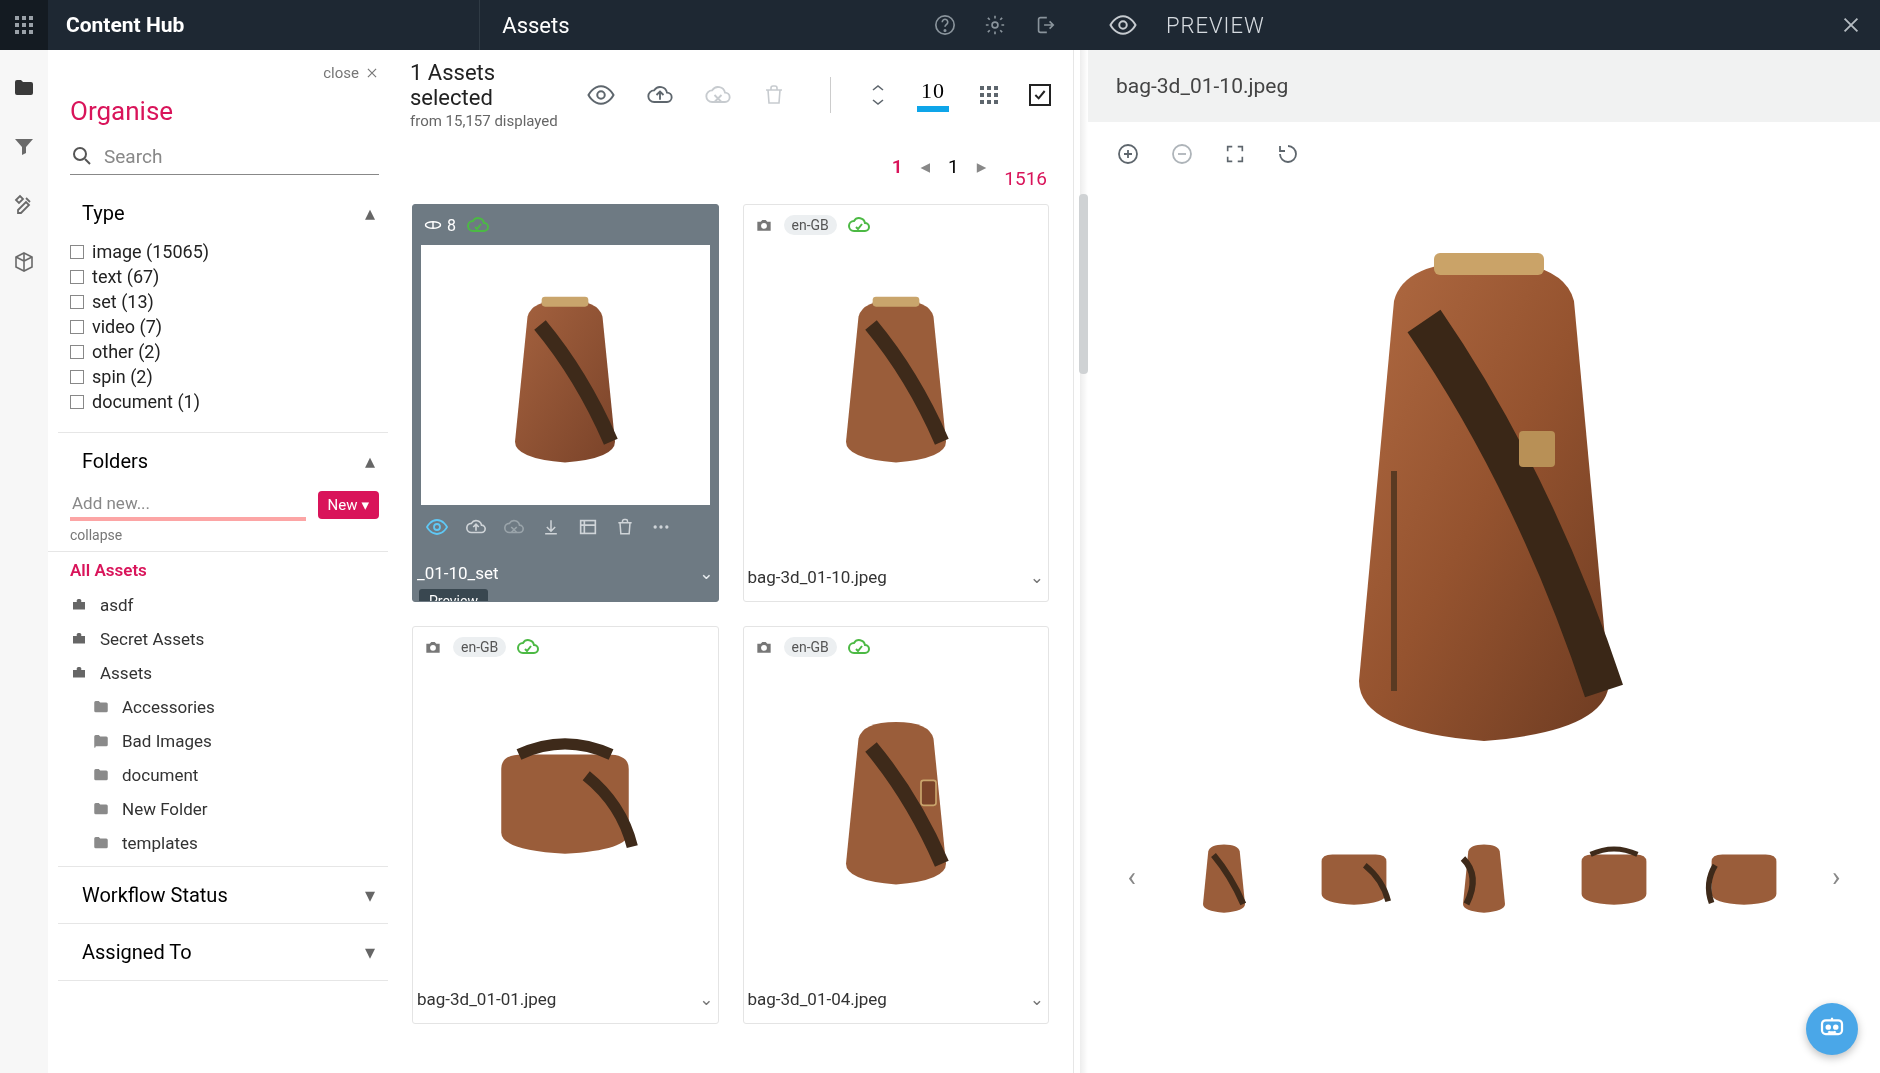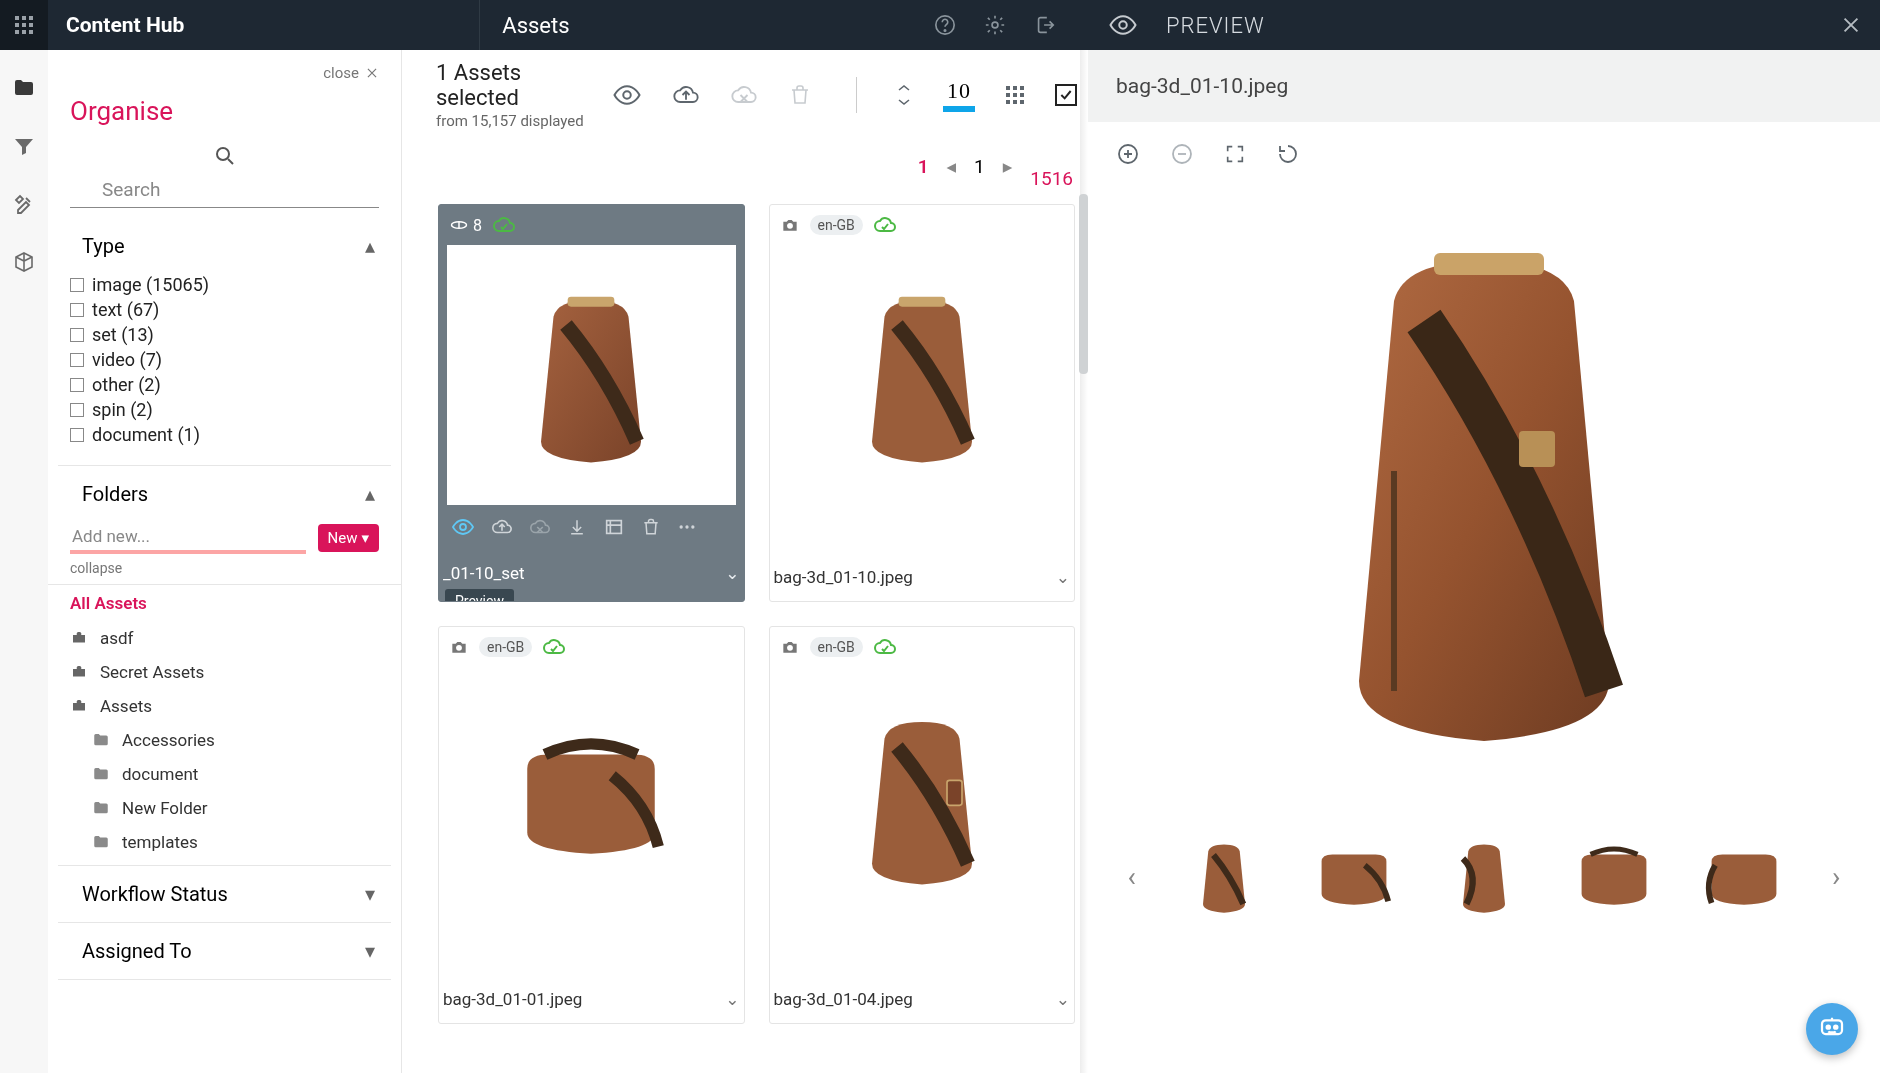--- a/index.html
+++ b/index.html
@@ -21,42 +21,42 @@
 
 
 .leftrail { position: absolute; top: 50px; bottom: 0; left: 0; width: 48px; background: #f7f7f7; display: flex; flex-direction: column; align-items: center; gap: 34px; padding-top: 26px; color: #555; }
 .leftrail .ricon { cursor: pointer; color: #555; }
 
 
 .org-panel { position: absolute; top: 50px; left: 48px; bottom: 0; width: 354px; background: #fff; border-right: 1px solid #e6e6e6; overflow-y: auto; }
 .org-head { display:flex; align-items:center; justify-content: space-between; padding: 14px 22px 6px 22px; }
 .org-close { color:#777; font-size: 15px; display:flex; align-items:center; gap:6px; cursor:pointer; }
 .org-title { color:#d9145a; font-size: 26px; font-weight: 400; padding: 8px 22px 18px 22px; }
-.org-search { margin: 0 22px 16px 22px; display:flex; align-items:center; border-bottom:1px solid #888; padding-bottom:6px; gap: 10px; flex-direction: column; }
+.org-search { margin: 0 22px 16px 22px; display:flex; align-items:center; border-bottom:1px solid #888; padding-bottom:6px; gap: 10px; }
 .org-search input { border:none; outline:none; font-size:19px; flex:1; color:#333; }
 .org-search input::placeholder{ color:#888; }
 .section-hd { display:flex; align-items:center; justify-content:space-between; padding: 10px 26px 10px 34px; font-size:20px; cursor:pointer; }
 .section-hd .caret { color:#666; }
 .type-list { padding: 4px 22px 12px 22px; }
 .type-row { display:flex; align-items:center; gap:8px; padding: 2px 0; font-size:18px; color:#222; }
 .cbx { width:14px; height:14px; border:1px solid #888; display:inline-block; }
 .hr { border-top:1px solid #e6e6e6; margin: 6px 10px; }
 .folders-newrow { display:flex; align-items:center; gap:12px; padding: 6px 22px 4px 22px; }
 .folders-newrow input { flex:1; border:none; border-bottom:4px solid #fca5a5; outline:none; font-size:17px; padding:4px 2px; color:#333; }
 .folders-newrow input::placeholder{ color:#888; }
 .new-btn { background:#d9145a; color:#fff; font-size:15px; padding:5px 10px; border-radius:4px; cursor:pointer; display:flex; align-items:center; gap:4px; }
 .collapse-link { padding: 2px 22px 8px 22px; color:#777; font-size:14px; cursor:pointer; }
 .folder-active { color:#d9145a; font-weight:600; padding:8px 22px; font-size:17px; border-top:1px solid #e6e6e6; }
 .folder-row { display:flex; align-items:center; gap:12px; padding: 7px 22px; font-size:17px; color:#333; cursor:pointer; }
 .folder-row .ficon { color:#666; }
 .folder-sub { padding-left: 44px; }
 .folder-sub .ficon { color:#8a8a8a; }
 
 
-.assets-area { position:absolute; top:50px; left:414px; bottom:0; width:686px; background:#fff; border-right:1px solid #e6e6e6; overflow-y:auto; }
+.assets-area { position:absolute; top:50px; left:388px; bottom:0; width:686px; background:#fff; border-right:1px solid #e6e6e6; overflow-y:auto; }
 .assets-scroll-shadow { position:absolute; top:50px; left:1080px; bottom:0; width:8px; background: linear-gradient(to right, rgba(0,0,0,0.07), transparent); pointer-events:none; }
 .assets-toolbar { padding: 10px 22px 4px 22px; display:flex; align-items:center; }
 .sel-info .line1 { font-size:22px; color:#222; }
 .sel-info .line2 { font-size:15px; color:#666; margin-top:2px; }
 .tb-icons { display:flex; align-items:center; gap:30px; margin-left:28px; }
 .tb-icons .tbi { color:#5e666d; cursor:pointer; }
 .tb-icons .tbi.dis { color:#c7cbcf; }
 .tb-sep { width:1px; height:36px; background:#ccc; margin-left:14px; margin-right:8px; }
 .page-size { font-size:22px; border-bottom: 6px solid #0ea5e9; padding: 0 4px 2px 4px; letter-spacing:1px;font-family:Liberation Serif, serif; }
 .chk-square { width:22px; height:22px; border:2px solid #222; display:flex; align-items:center; justify-content:center; }
@@ -295,20 +295,28 @@
       <span class="ficon">
         <svg width="18" height="18" viewBox="0 0 24 24" fill="#8a8a8a">
           <path d="M3 6a2 2 0 012-2h4l2 2h8a2 2 0 012 2v9a2 2 0 01-2 2H5a2 2 0 01-2-2V6z"></path>
         </svg>
       </span>
       <span>Accessories</span>
     </div>
   <div class="folder-row folder-sub">
       <span class="ficon">
         <svg width="18" height="18" viewBox="0 0 24 24" fill="#8a8a8a">
+          <path d="M3 6a2 2 0 012-2h4l2 2h8a2 2 0 012 2v9a2 2 0 01-2 2H5a2 2 0 01-2 2V6z"></path>
+        </svg>
+      </span>
+      <span>Bad Images</span>
+    </div>
+  <div class="folder-row folder-sub">
+      <span class="ficon">
+        <svg width="18" height="18" viewBox="0 0 24 24" fill="#8a8a8a">
           <path d="M3 6a2 2 0 012-2h4l2 2h8a2 2 0 012 2v9a2 2 0 01-2 2H5a2 2 0 01-2-2V6z"></path>
         </svg>
       </span>
       <span>document</span>
     </div>
   <div class="folder-row folder-sub">
       <span class="ficon">
         <svg width="18" height="18" viewBox="0 0 24 24" fill="#8a8a8a">
           <path d="M3 6a2 2 0 012-2h4l2 2h8a2 2 0 012 2v9a2 2 0 01-2 2H5a2 2 0 01-2-2V6z"></path>
         </svg>

